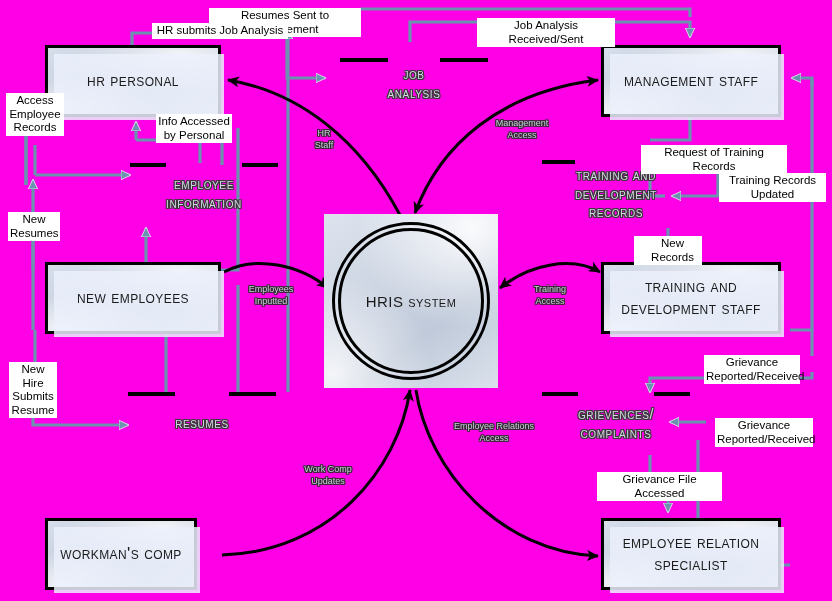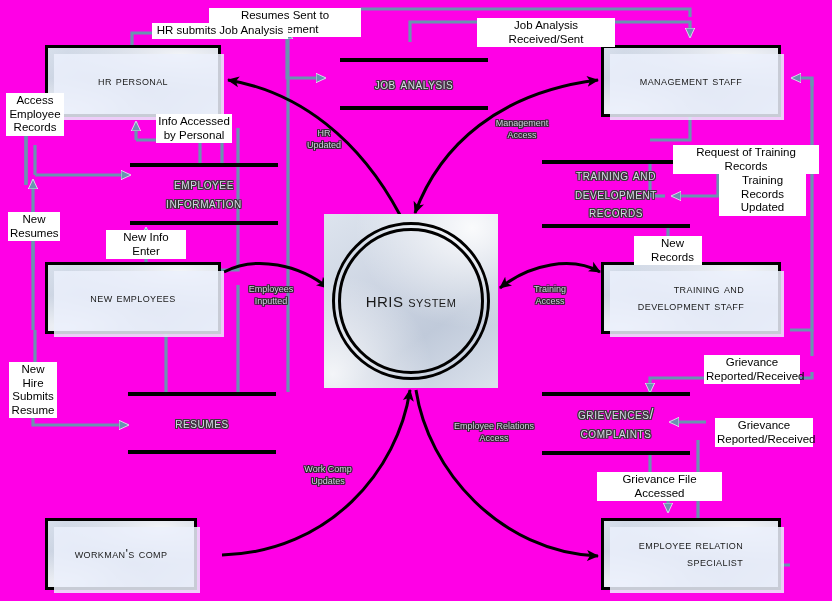--- a/index.html
+++ b/index.html
@@ -39,23 +39,23 @@
   .entity::after {
     content: "";
     position: absolute;
     left: 6px; top: 6px;
     width: 100%; height: 100%;
     background: rgba(235,240,252,0.85);
     z-index: -1;
   }
   .entity-label {
     color: #1a1a1a;
-    font-size: 13px;
+    font-size: 17px;
     line-height: 1.28;
-    text-align: right;
+    text-align: center;
     letter-spacing: 0.4px;
     font-variant: small-caps;
     text-transform: lowercase;
     white-space: pre-line;
     padding: 0 6px;
   }
 
   
   #process-hris {
     position: absolute;
@@ -100,21 +100,21 @@
     text-transform: lowercase;
     letter-spacing: 0.5px;
   }
   .process-label .caps { text-transform: uppercase; font-variant: normal; }
 
   
   .datastore {
     position: absolute;
     z-index: 4;
     display: flex;
-    flex-direction: column;
+    flex-direction: row;
     justify-content: space-between;
   }
   .ds-bar {
     height: 4px;
     background: #000000;
     width: 100%;
   }
   .ds-label {
     flex: 1;
     display: flex;
@@ -332,46 +332,45 @@
 
   <div class="flowlabel" style="left:477px; top:18px; width:138px;">Job Analysis Received/Sent</div>
 
   <div class="flowlabel" style="left:6px; top:93px; width:58px;">Access
 Employee
 Records</div>
 
   <div class="flowlabel" style="left:156px; top:114px; width:76px;">Info Accessed
 by Personal</div>
 
-  <div class="flowlabel" style="left:641px; top:145px; width:146px;margin-left:32px;">Request of Training Records</div>
-
-  <div class="flowlabel" style="left:719px; top:173px; width:87px;">Training Records
+  <div class="flowlabel" style="left:641px; top:145px; width:146px;">Request of Training Records</div>
+
+  <div class="flowlabel" style="left:719px; top:173px; width:107px;">Training Records
 Updated</div>
 
   <div class="flowlabel" style="left:8px; top:212px; width:52px;">New
 Resumes</div>
 
-  <div class="flowlabel" style="left:106px; top:230px; width:80px;">New Info Enter</div>
 
   <div class="flowlabel" style="left:634px; top:236px; width:68px;padding-left:11px;">New Records</div>
 
   <div class="flowlabel" style="left:9px; top:362px; width:48px;">New Hire
 Submits
 Resume</div>
 
   <div class="flowlabel" style="left:704px; top:355px; width:96px;">Grievance
 Reported/Received</div>
 
   <div class="flowlabel" style="left:715px; top:418px; width:98px;">Grievance
 Reported/Received</div>
 
   <div class="flowlabel" style="left:597px; top:472px; width:125px;">Grievance File Accessed</div>
 
   <div class="curvelabel" style="left:300px; top:128px; width:48px;">HR
-Updated</div>
+Staff</div>
 
   <div class="curvelabel" style="left:486px; top:118px; width:72px;">Management
 Access</div>
 
   <div class="curvelabel" style="left:240px; top:284px; width:62px;">Employees
 Inputted</div>
 
   <div class="curvelabel" style="left:523px; top:284px; width:54px;">Training
 Access</div>
 

